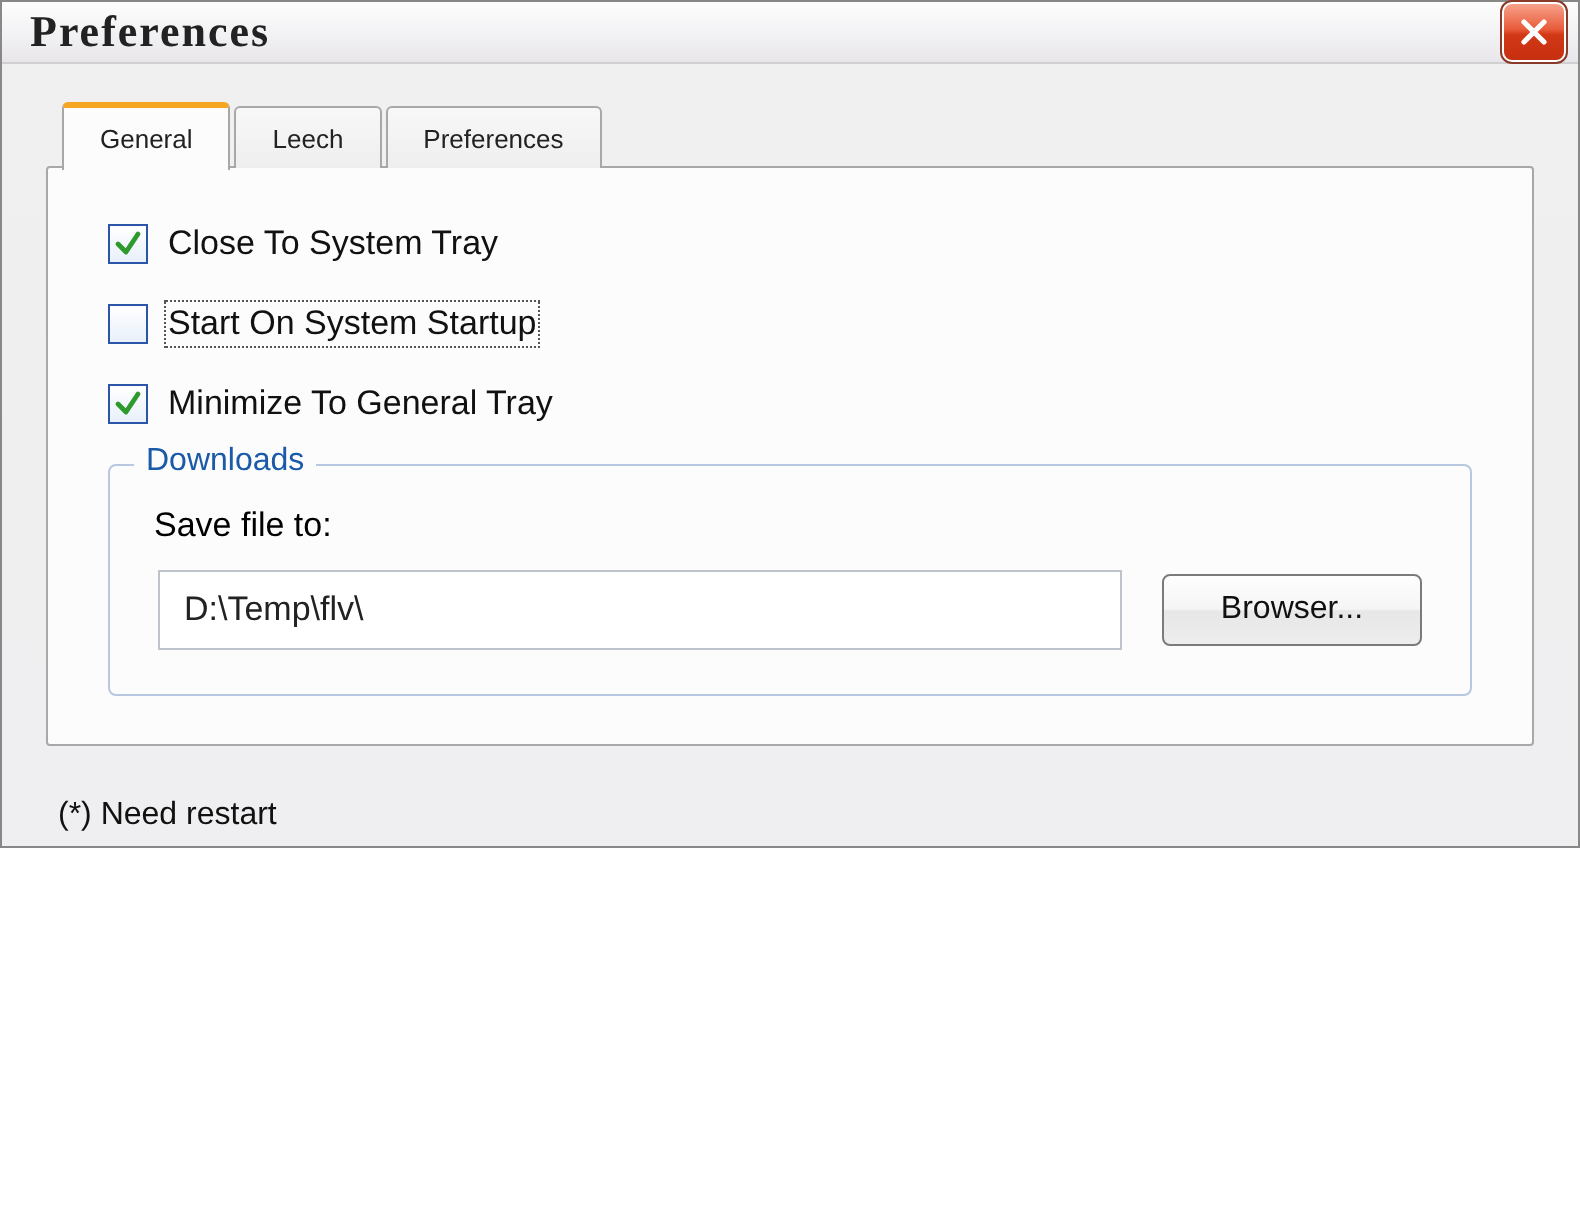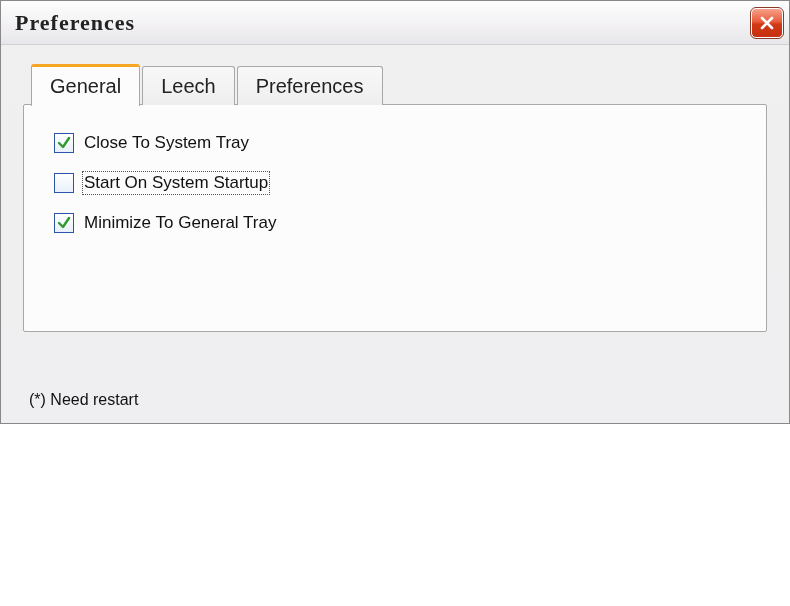--- a/index.html
+++ b/index.html
@@ -63,21 +63,21 @@
     position: relative;
     z-index: 2;
   }
   .tab {
     padding: 8px 18px 7px 18px;
     border: 1px solid #a8a8a8;
     border-bottom: none;
     border-radius: 3px 3px 0 0;
     background: linear-gradient(to bottom, #f8f8f8, #eeeeee);
     margin-right: 2px;
-    font-size: 20px;
+    font-size: 13px;
     color: #222;
     cursor: pointer;
     position: relative;
     top: 1px;
   }
   .tab.active {
     background: #fcfcfc;
     border-top: 3px solid #f5a623;
     padding-top: 8px;
     padding-bottom: 8px;
@@ -172,21 +172,20 @@
   }
   .footer {
     display: flex;
     align-items: center;
     justify-content: space-between;
     padding: 12px 26px 14px 28px;
   }
   .footer-note {
     font-size: 16px;
     color: #111;
-    margin-top: 33px;
   }
   .footer-buttons {
     display: flex;
     gap: 18px;
   }
 </style>
 </head>
 <body>
 
 <div class="window">
@@ -226,20 +225,28 @@
 
       <div class="checkbox-row">
         <div class="chk">
           <svg width="16" height="16" viewBox="0 0 16 16">
             <path d="M3 8 L7 12 L13 3" stroke="#2e9a2e" stroke-width="2.4" fill="none" stroke-linecap="round" stroke-linejoin="round"></path>
           </svg>
         </div>
         <span class="chk-label">Minimize To General Tray</span>
       </div>
 
+      <div class="groupbox">
+        <div class="groupbox-legend">Downloads</div>
+        <div class="group-label">Save file to:</div>
+        <div class="path-row">
+          <input class="path-input" type="text" value="D:\Temp\flv\" style="">
+          <button class="win-button">Browser...</button>
+        </div>
+      </div>
 
     </div>
 
   </div>
 
   <div class="footer">
     <div class="footer-note">(*) Need restart</div>
   </div>
 
 </div>

